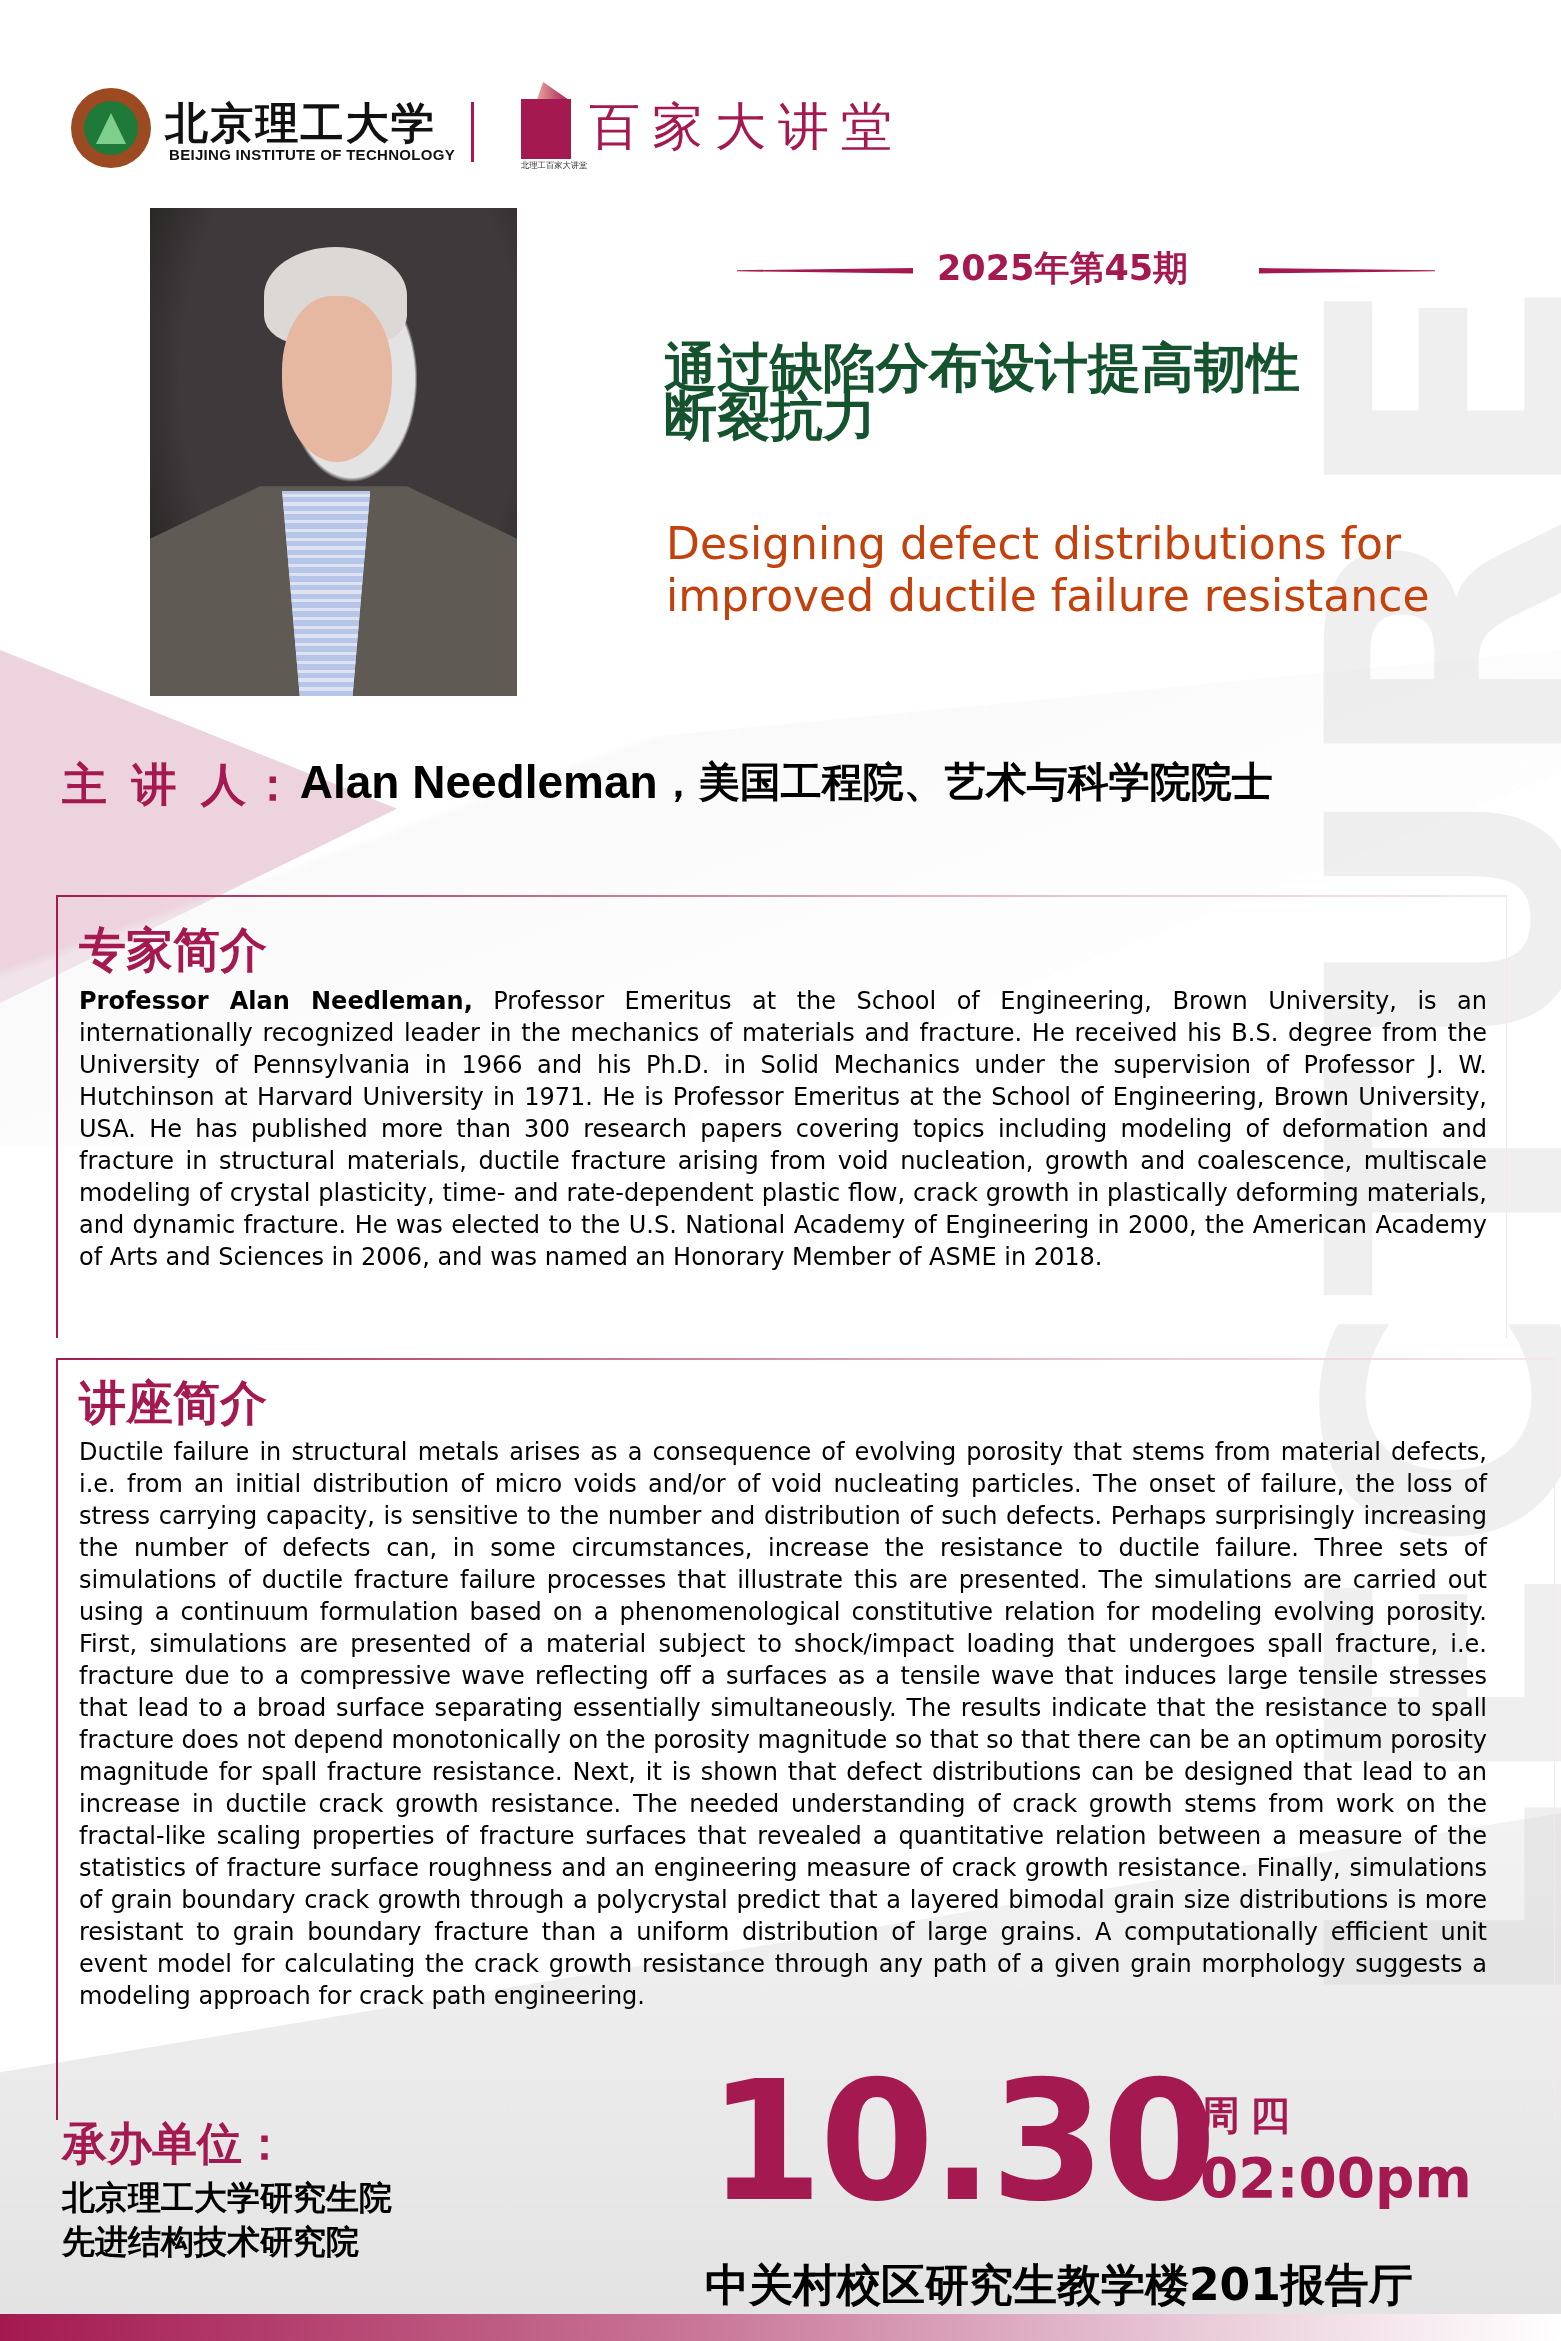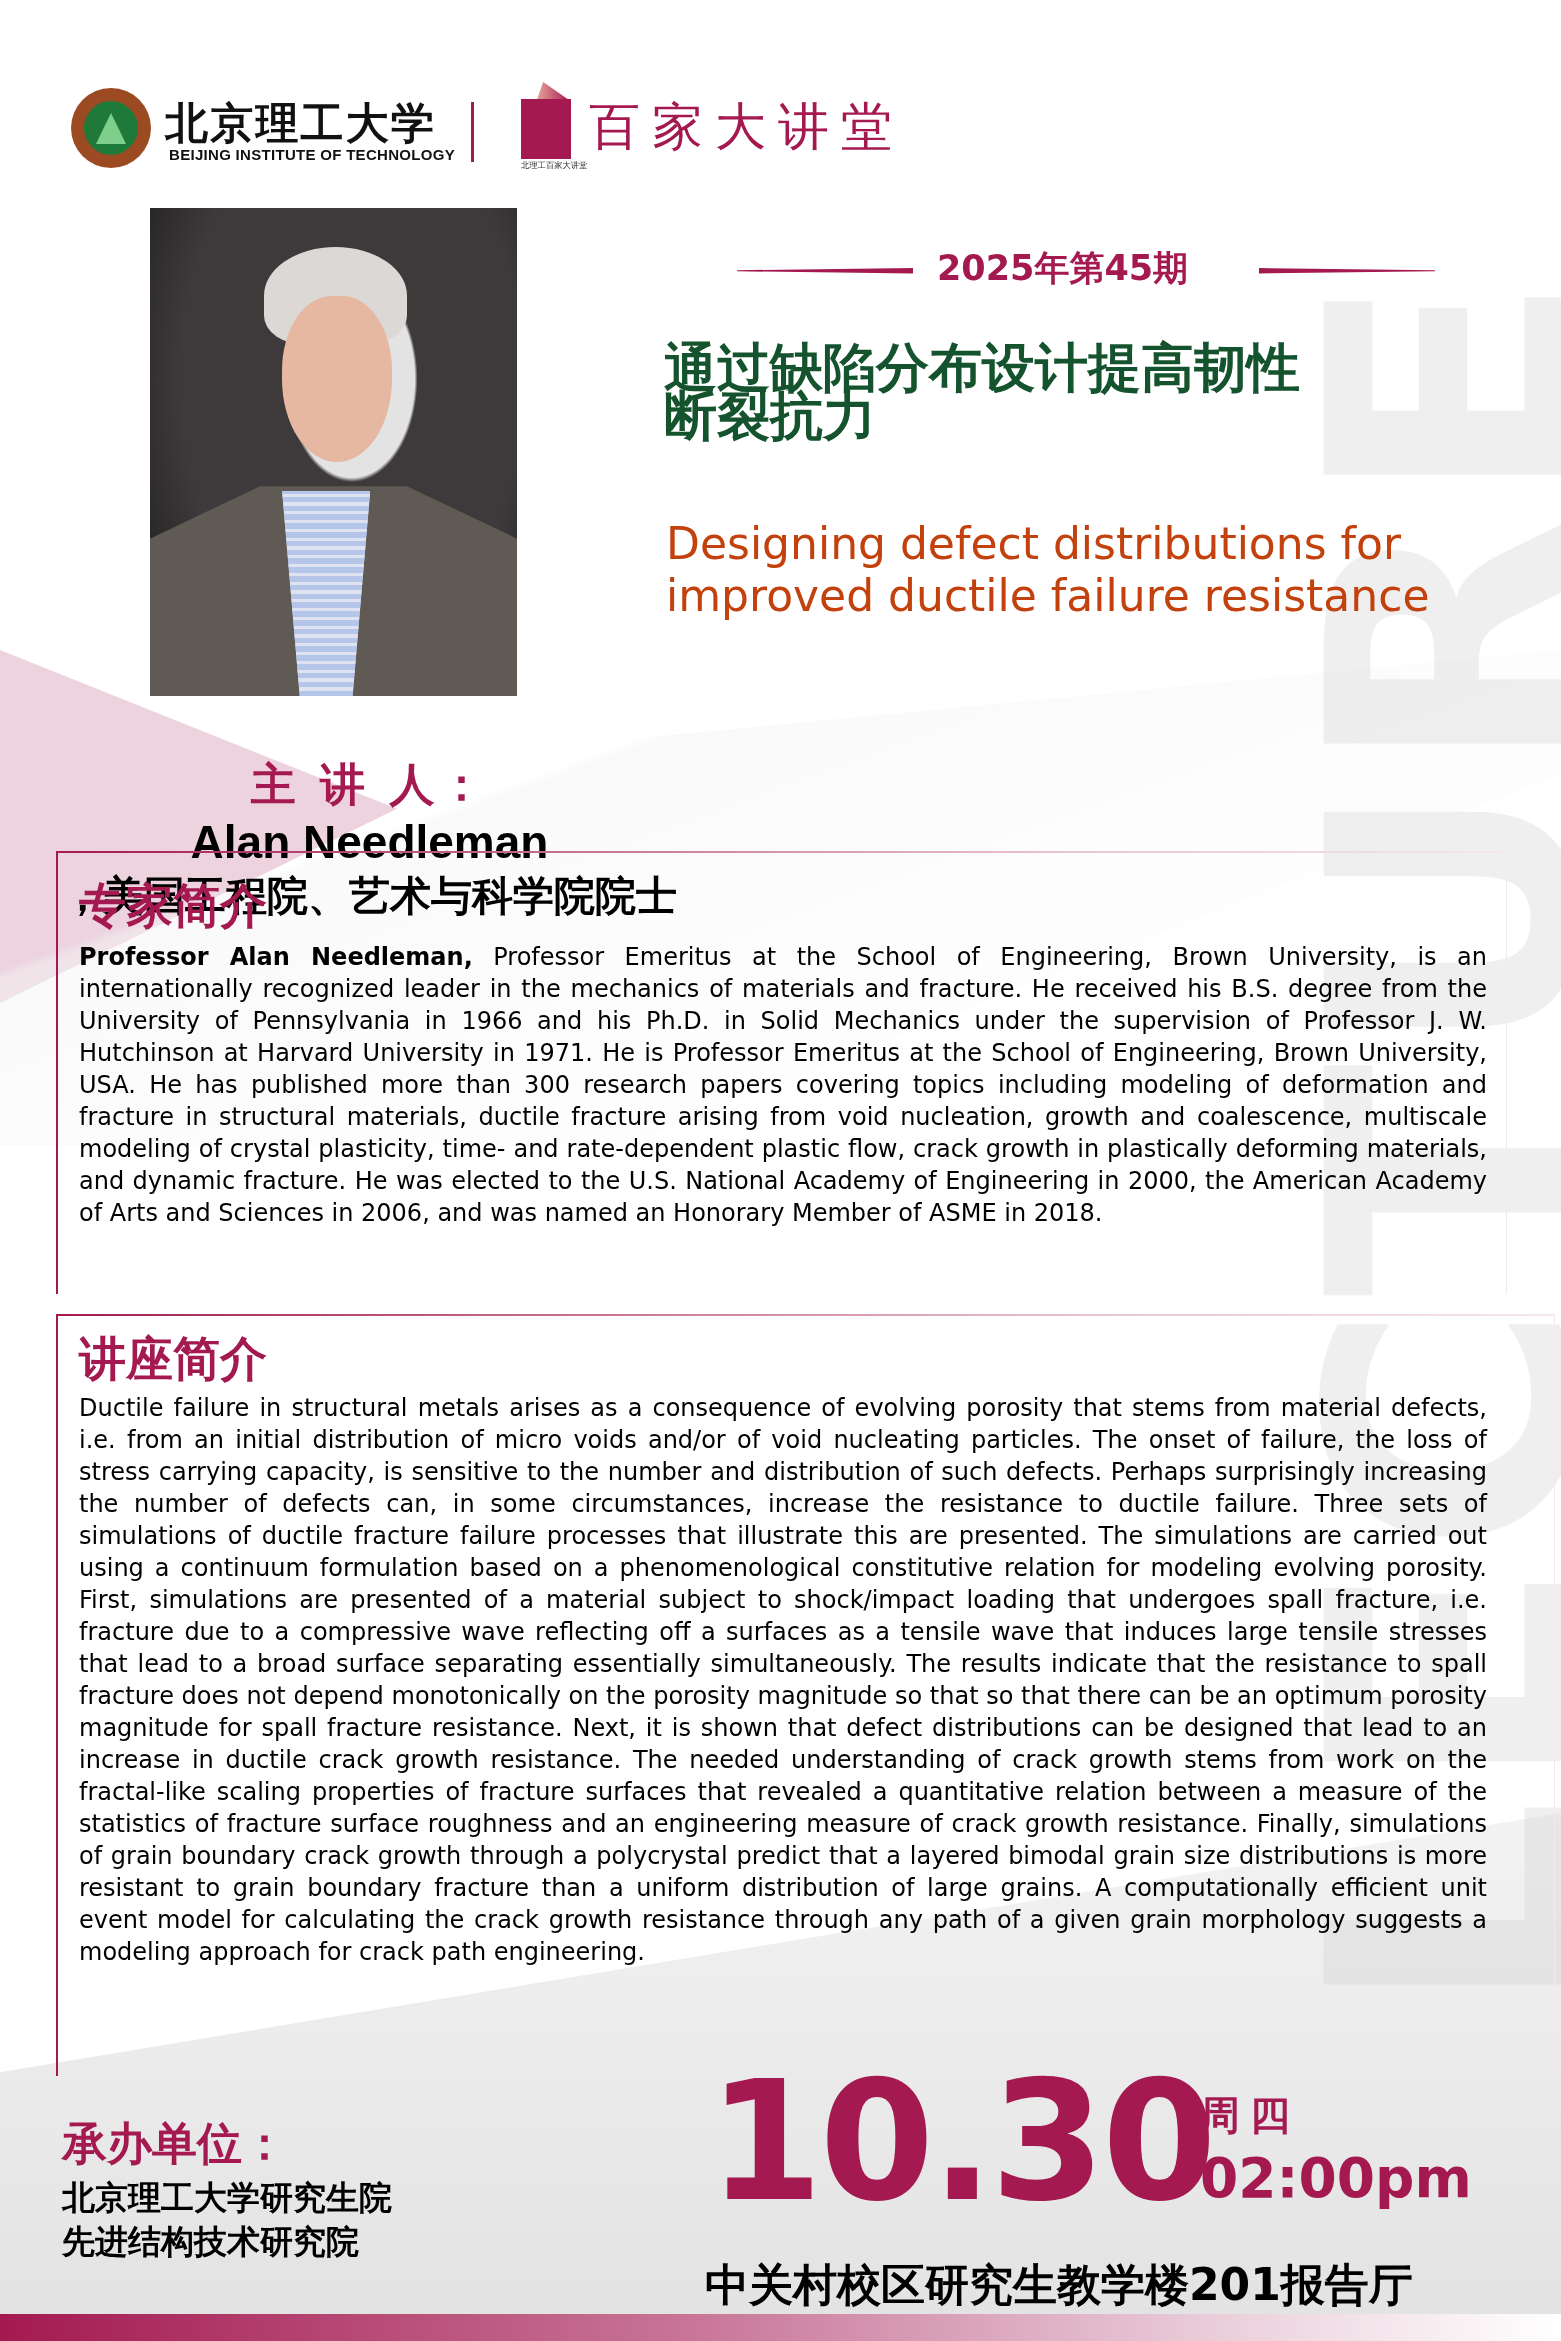--- a/index.html
+++ b/index.html
@@ -34,27 +34,27 @@
   .photo .hair { position: absolute; left: 31%; top: 8%; width: 39%; height: 20%; border-radius: 50% 50% 30% 30%; background: #dcd8d6; }
 
   
   .issue-line-left { left: 737px; top: 268px; width: 176px; height: 5.5px; background: #a41a50; clip-path: polygon(0 40%, 100% 0, 100% 100%, 0 60%); }
   .issue-line-right { left: 1259px; top: 268px; width: 176px; height: 5.5px; background: #a41a50; clip-path: polygon(0 0, 100% 40%, 100% 60%, 0 100%); }
   .issue { left: 937px; top: 245px; font-family: "DejaVu Sans", sans-serif; font-weight: bold; font-size: 35px; color: #a41a50; }
   .title-cn { left: 664px; top: 344px; width: 716px; font-family: "DejaVu Sans", sans-serif; font-weight: bold; font-size: 53px; line-height: 48px; color: #14532d; }
   .title-en { left: 666px; top: 518px; width: 771px; font-family: "DejaVu Sans", sans-serif; font-size: 44px; line-height: 52px; color: #c2410c; }
 
   
-  .speaker-line { left: 62px; top: 755px; display: flex; align-items: center; white-space: nowrap; flex-direction: column; }
+  .speaker-line { left: 62px; top: 755px; display: flex; align-items: flex-start; white-space: nowrap; }
   .speaker-label { font-family: "DejaVu Sans", sans-serif; font-weight: bold; font-size: 45px; color: #a41a50; letter-spacing: 4.4px; }
   .speaker-name { font-family: "Liberation Sans", sans-serif; font-weight: bold; font-size: 46px; color: #000; }
   .speaker-title { font-family: "DejaVu Sans", sans-serif; font-weight: bold; font-size: 41px; color: #000; }
 
   
-  .box { left: 56px; width: 1448px; border-left: 2.8px solid; border-top: 2.8px solid; border-image: linear-gradient(90deg, #a41a50, #e9c6d4 70%, #f5e7ee) 1; border-right: 1.7px solid #e6cdd8; }
+  .box { left: 56px; width: 1448px; border-left: 2.8px solid; border-top: 2.8px solid; border-image: linear-gradient(90deg, #a41a50, #e9c6d4 70%, #f5e7ee) 1; border-right: 1.7px solid #e6cdd8; margin-top: 44px; }
   .box-bio { top: 851px; height: 441px; border-bottom: none; }
   .box-abs { top: 1314px; height: 760px; border-right-color: #e6cdd8; padding-left: 48px; }
   .box-heading { position: absolute; left: 21px; font-family: "DejaVu Sans", sans-serif; font-weight: bold; font-size: 47px; color: #a41a50; }
   .box-text { position: absolute; left: 21px; width: 1408px; font-family: "DejaVu Sans", sans-serif; font-size: 24px; line-height: 32px; text-align: justify; color: #000; }
   .box-text b { font-weight: bold; }
 
   
   .host-label { left: 62px; top: 2114px; font-family: "DejaVu Sans", sans-serif; font-weight: bold; font-size: 45px; color: #a41a50; text-align: right; }
   .host-org { left: 62px; font-family: "DejaVu Sans", sans-serif; font-weight: bold; font-size: 33px; color: #000; text-align: center; }
   .date-big { left: 708px; top: 2060px; font-family: "DejaVu Sans", sans-serif; font-weight: bold; font-size: 165px; color: #a41a50; letter-spacing: -3.3px; line-height: 1; }

